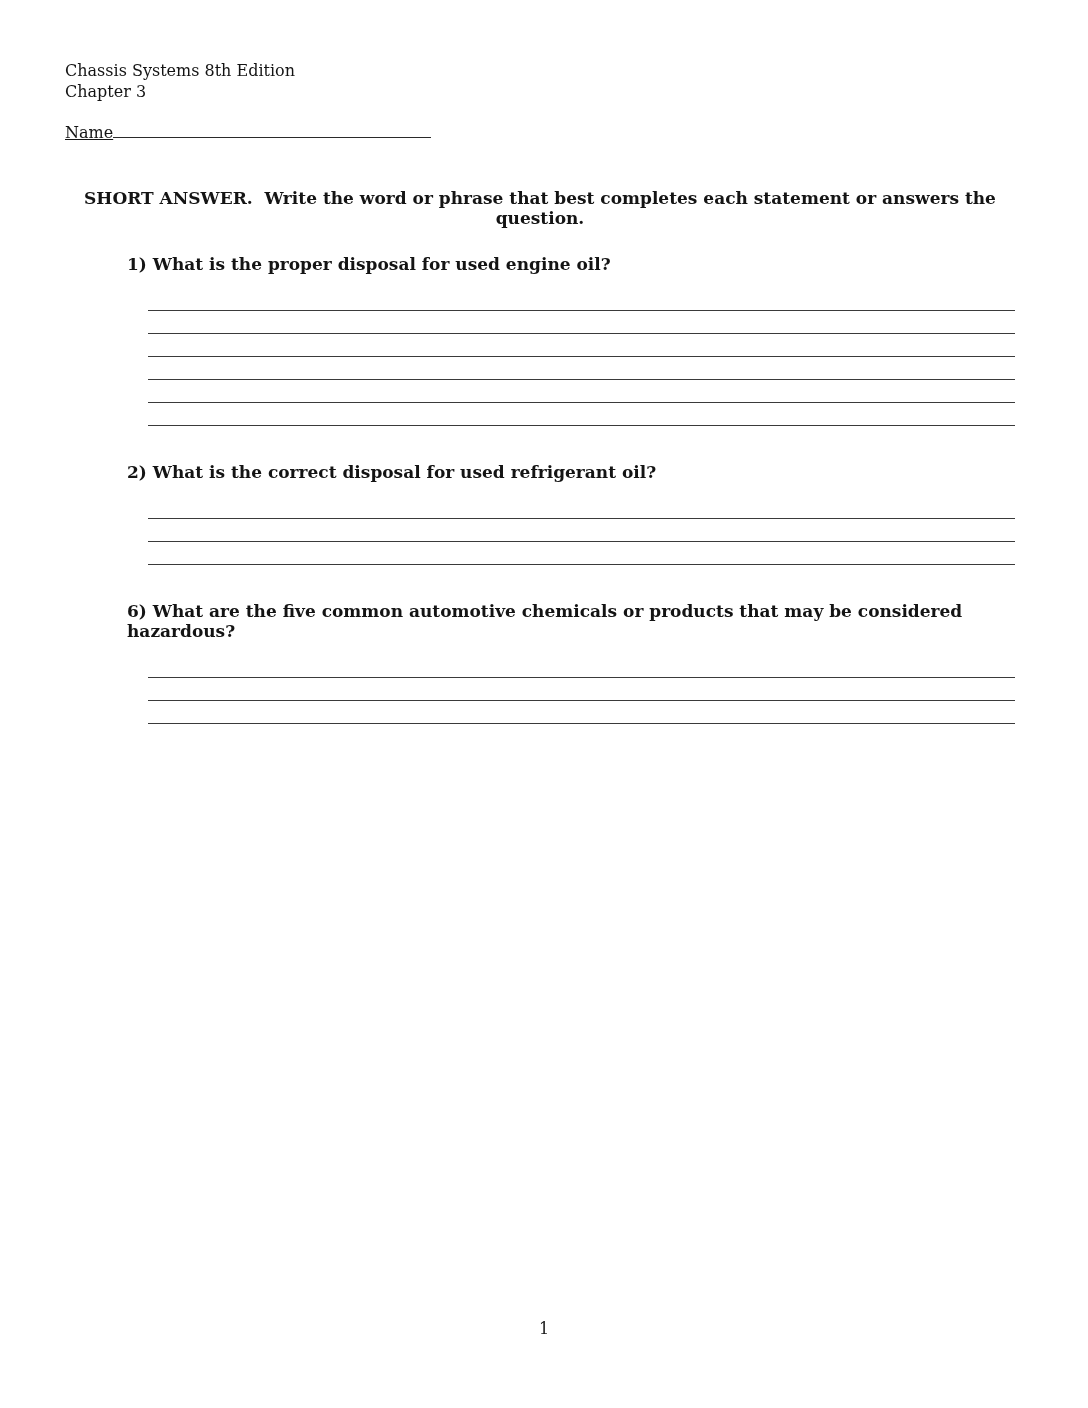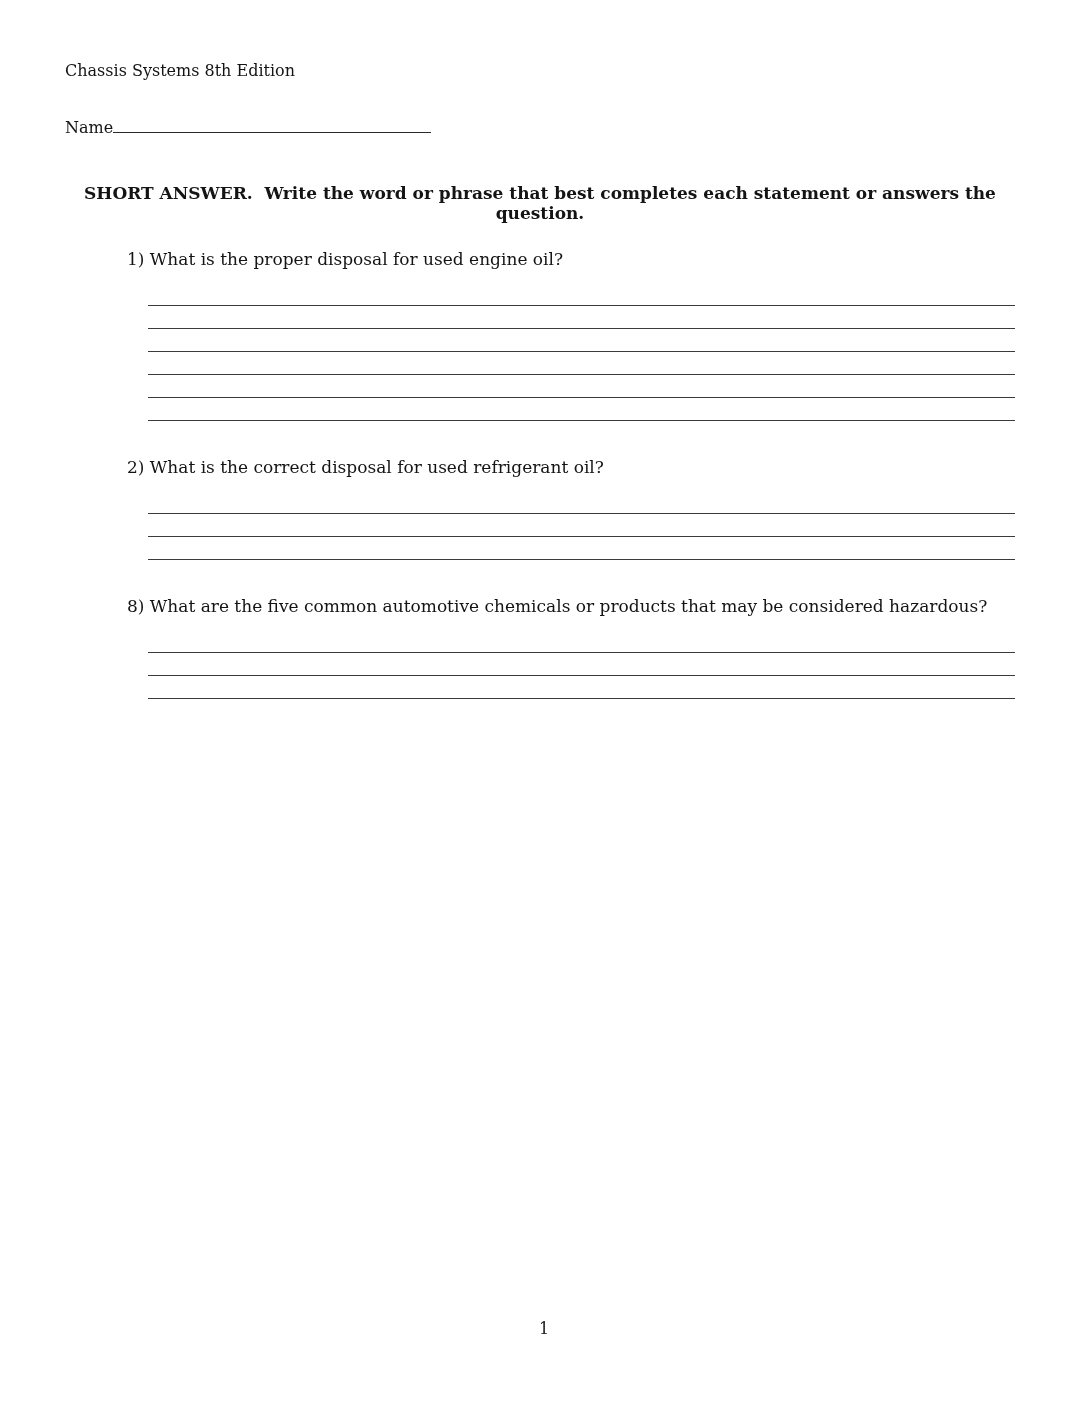--- a/index.html
+++ b/index.html
@@ -14,39 +14,41 @@
     height: 1408px;
     background: #ffffff;
     padding: 60px 73px 0 65px;
     overflow: hidden;
   }
   .doc-header {
     font-size: 16px;
     line-height: 21px;
   }
   .name-row {
-    margin-top: 36px;
+    margin-top: 20px;
     font-size: 16px;
+    text-decoration: underline;
   }
   .name-blank {
     display: inline-block;
     width: 318px;
     border-bottom: 1px solid #2a2a2a;
     height: 16px;
     vertical-align: baseline;
   }
   .instructions {
     margin-top: 46px;
     font-size: 17px;
     font-weight: bold;
     white-space: pre-wrap;
     text-align: center;
   }
   .question {
     margin-top: 26px;
+    font-weight: bold;
   }
   .question + .question {
     margin-top: 36px;
   }
   .question-text {
     margin-left: 62px;
     font-size: 17px;
     margin-bottom: 14px;
   }
   .answer-lines {
@@ -65,20 +67,21 @@
     font-size: 16px;
   }
 </style>
 </head>
 <body>
 
 <div class="page">
 
   <div class="doc-header">
     <div>Chassis Systems 8th Edition</div>
+    <div>Chapter 3</div>
   </div>
 
   <div class="name-row">
     <span>Name</span><span class="name-blank"></span>
   </div>
 
   <div class="instructions">SHORT ANSWER.  Write the word or phrase that best completes each statement or answers the question.</div>
 
   <div id="questions">
       <div class="question">
@@ -94,21 +97,21 @@
       </div>
       <div class="question">
         <div class="question-text">2) What is the correct disposal for used refrigerant oil?</div>
         <div class="answer-lines">
           <div class="answer-line"></div>
           <div class="answer-line"></div>
           <div class="answer-line"></div>
         </div>
       </div>
       <div class="question">
-        <div class="question-text">8) What are the five common automotive chemicals or products that may be considered hazardous?</div>
+        <div class="question-text">6) What are the five common automotive chemicals or products that may be considered hazardous?</div>
         <div class="answer-lines">
           <div class="answer-line"></div>
           <div class="answer-line"></div>
           <div class="answer-line"></div>
         </div>
       </div>
     </div>
 
   <div class="page-footer">1</div>
 

